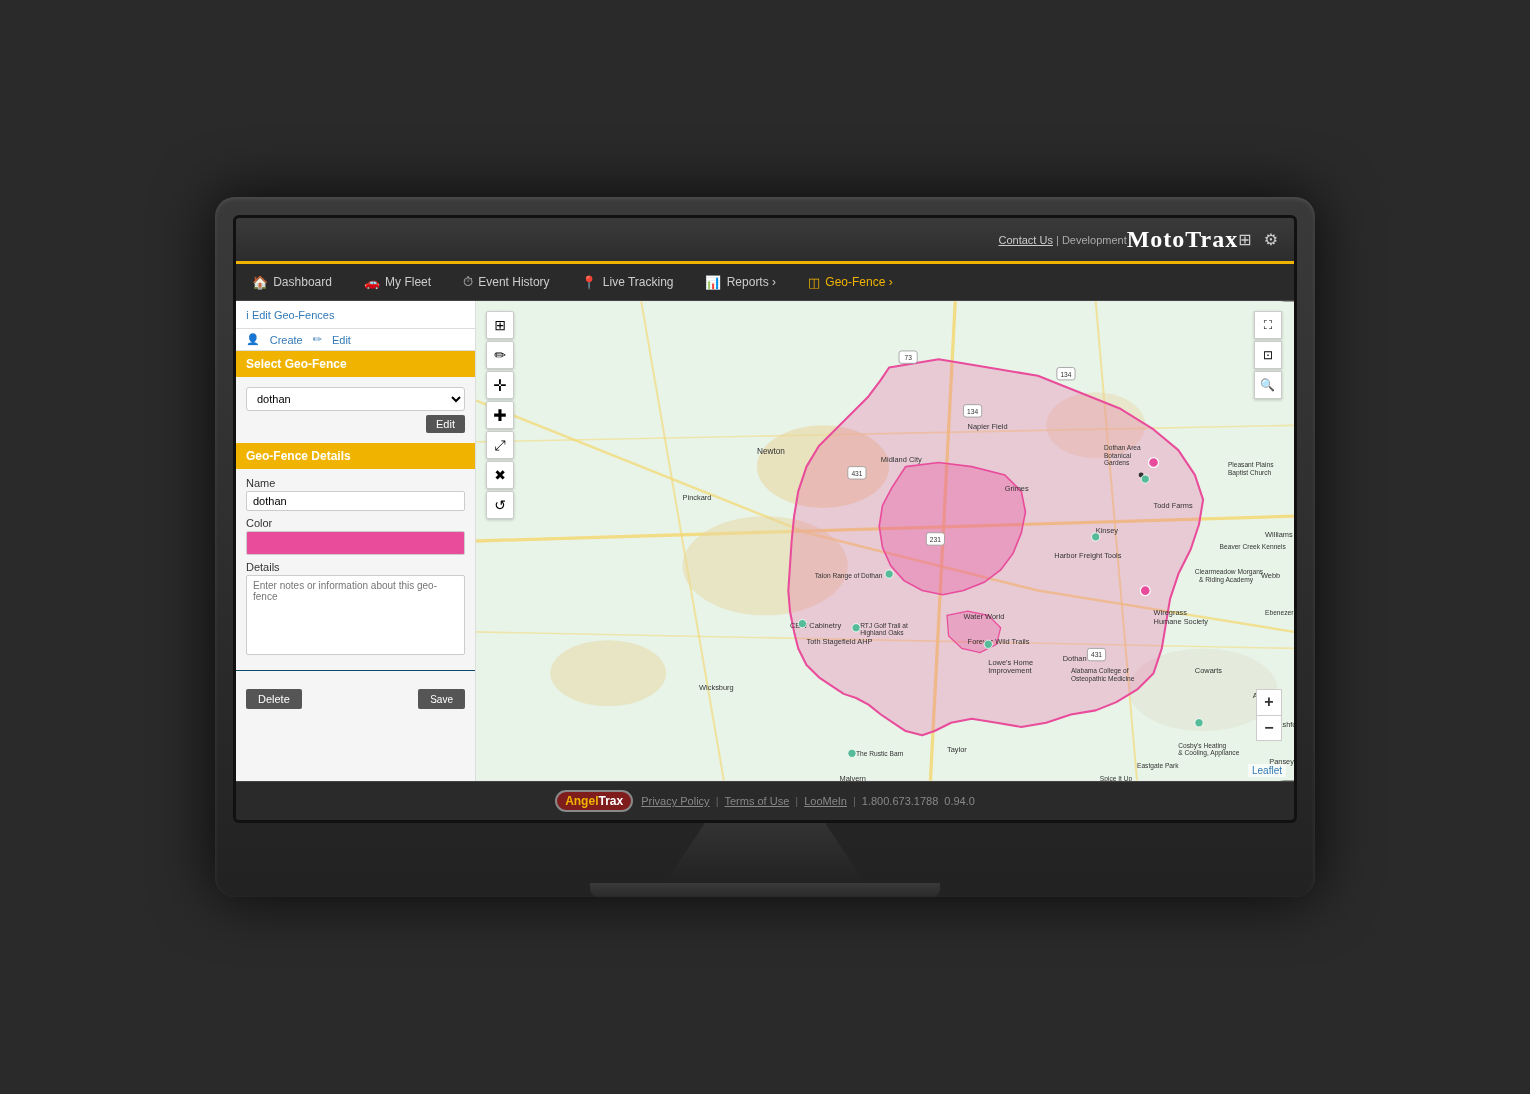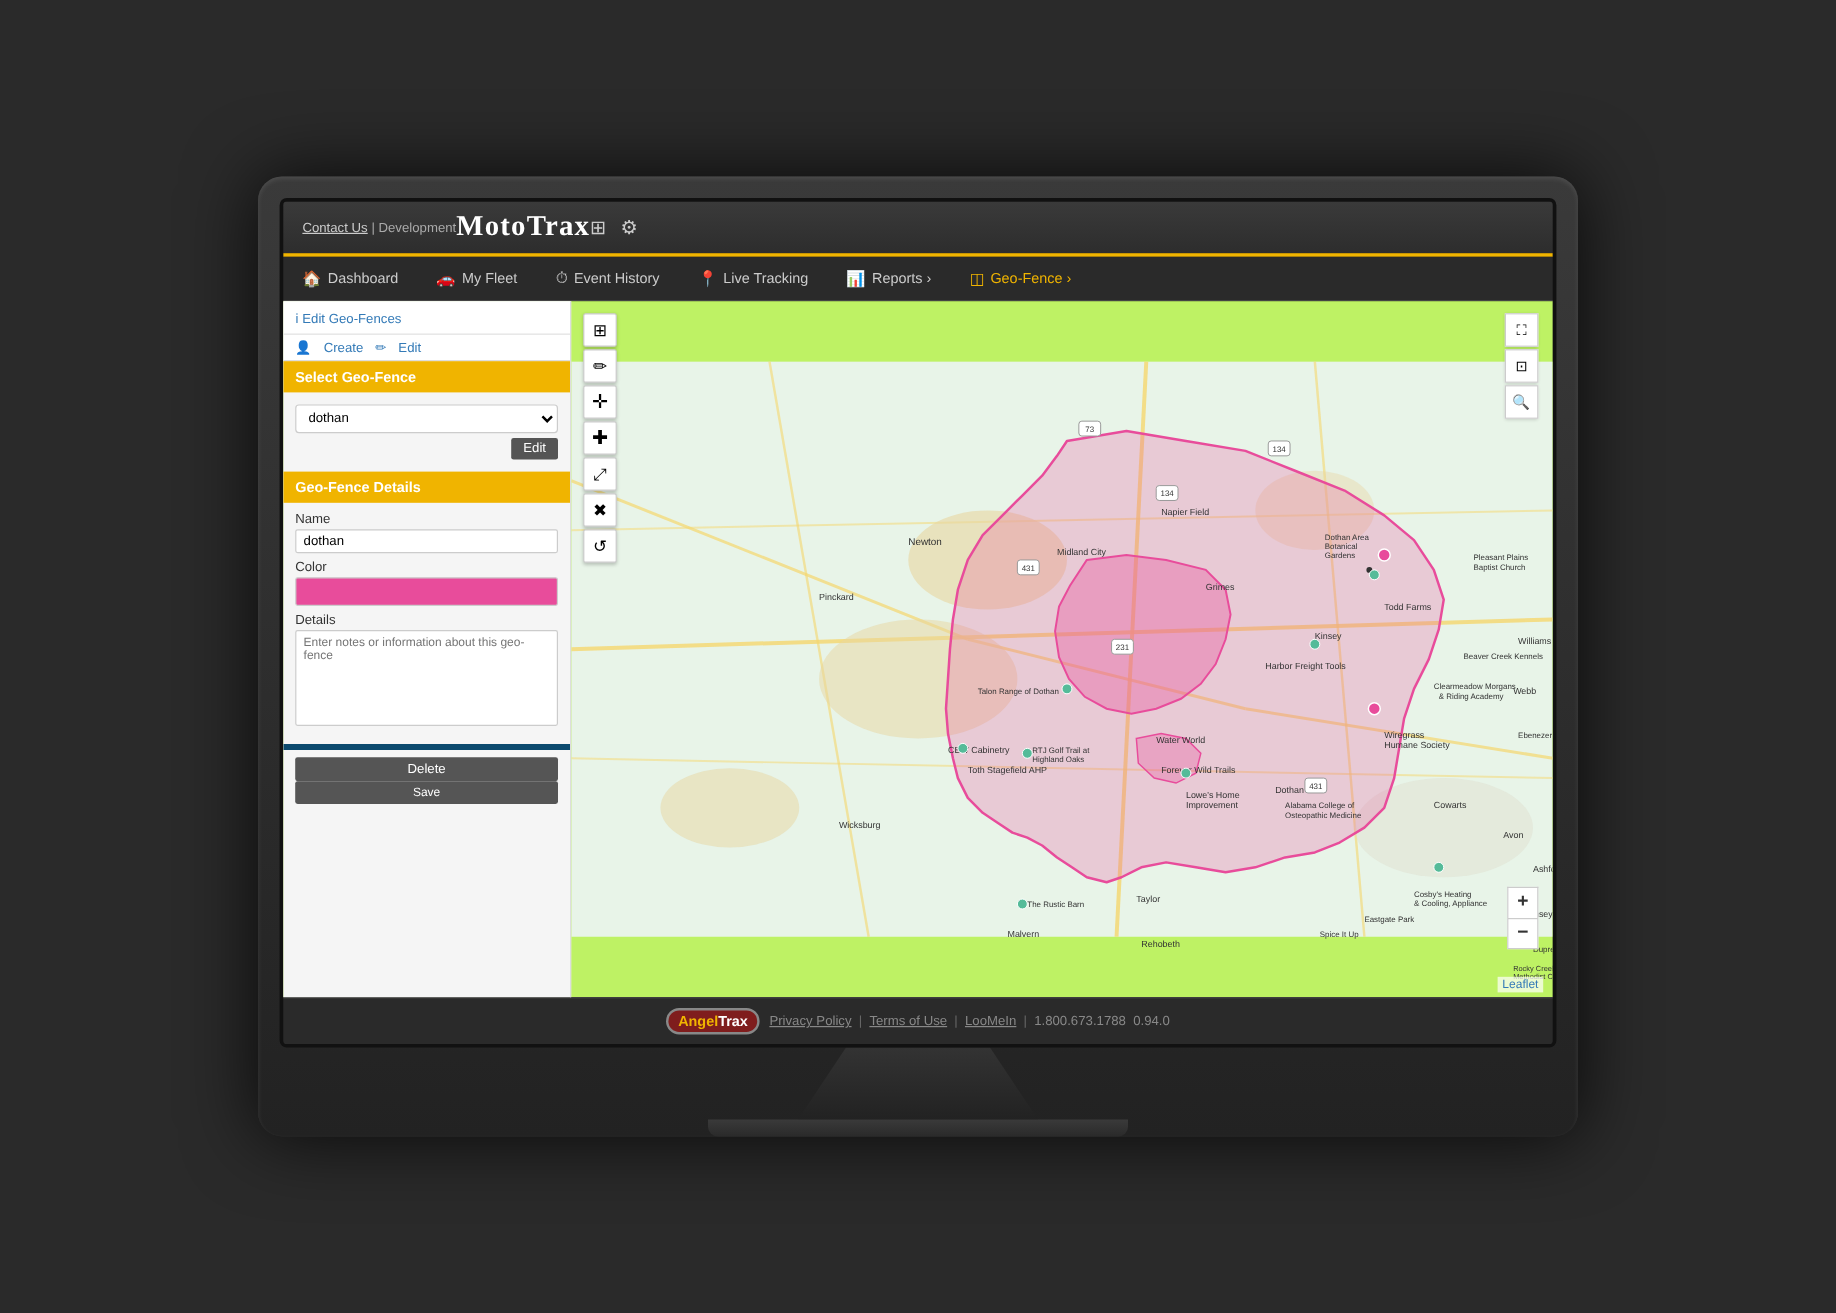--- a/index.html
+++ b/index.html
@@ -43,21 +43,21 @@
       margin: 0 auto;
       border-radius: 0 0 8px 8px;
     }
 
     
     .app-header {
       background: linear-gradient(180deg, #3a3a3a 0%, #2d2d2d 100%);
       padding: 8px 16px;
       display: flex;
       align-items: center;
-      justify-content: flex-start;
+      justify-content: flex-end;
       border-bottom: 3px solid #f0b400;
     }
 
     .app-header-left {
       font-size: 11px;
       color: #aaa;
     }
 
     .app-header-left a {
       color: #ccc;
@@ -100,22 +100,23 @@
     .nav-item.active {
       color: #f0b400;
     }
 
     .nav-item .nav-icon {
       font-size: 13px;
     }
 
     .main-content {
       display: flex;
-      height: 580px;
-      background: #bef264;
+      height: 480px;
+      background: #e5e5e5;
+      border-radius: 15px;
     }
 
     .sidebar {
       width: 240px;
       min-width: 240px;
       background: #f5f5f5;
       border-right: 1px solid #ddd;
       overflow-y: auto;
       font-size: 12px;
     }
@@ -217,24 +218,23 @@
       font-size: 10px;
       color: #aaa;
       padding: 4px 6px;
       resize: none;
       font-family: Arial, sans-serif;
     }
 
     .sidebar-actions {
       display: flex;
       justify-content: space-between;
-      padding: 6px 10px;
-      border-top: 5px solid #0c4a6e;
+      padding: 18px 10px;
+      border-top: 1px solid #0c4a6e;
       margin-top: 4px;
-      flex-direction: column;
     }
 
     .btn-delete {
       background: #555;
       color: white;
       border: none;
       padding: 4px 12px;
       font-size: 11px;
       cursor: pointer;
       border-radius: 2px;

